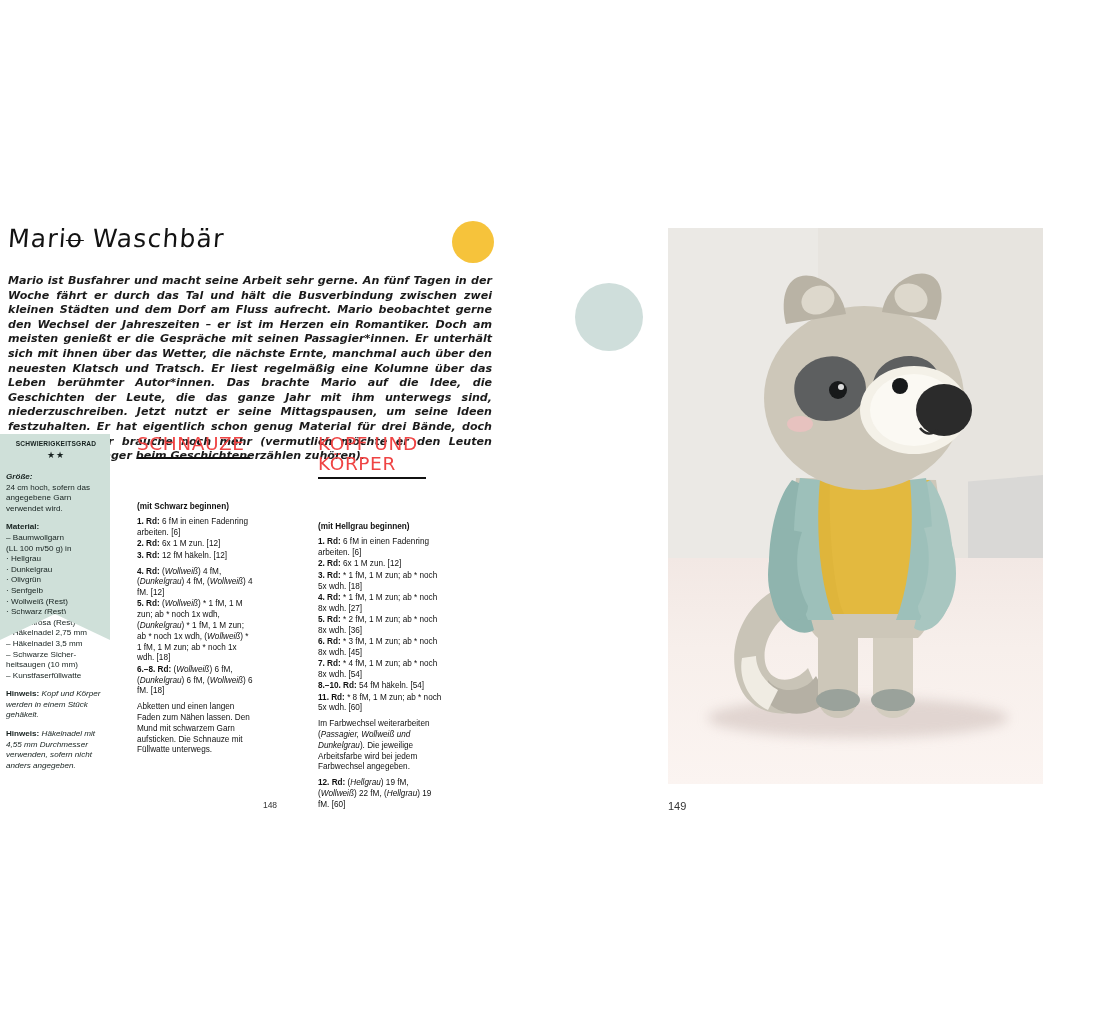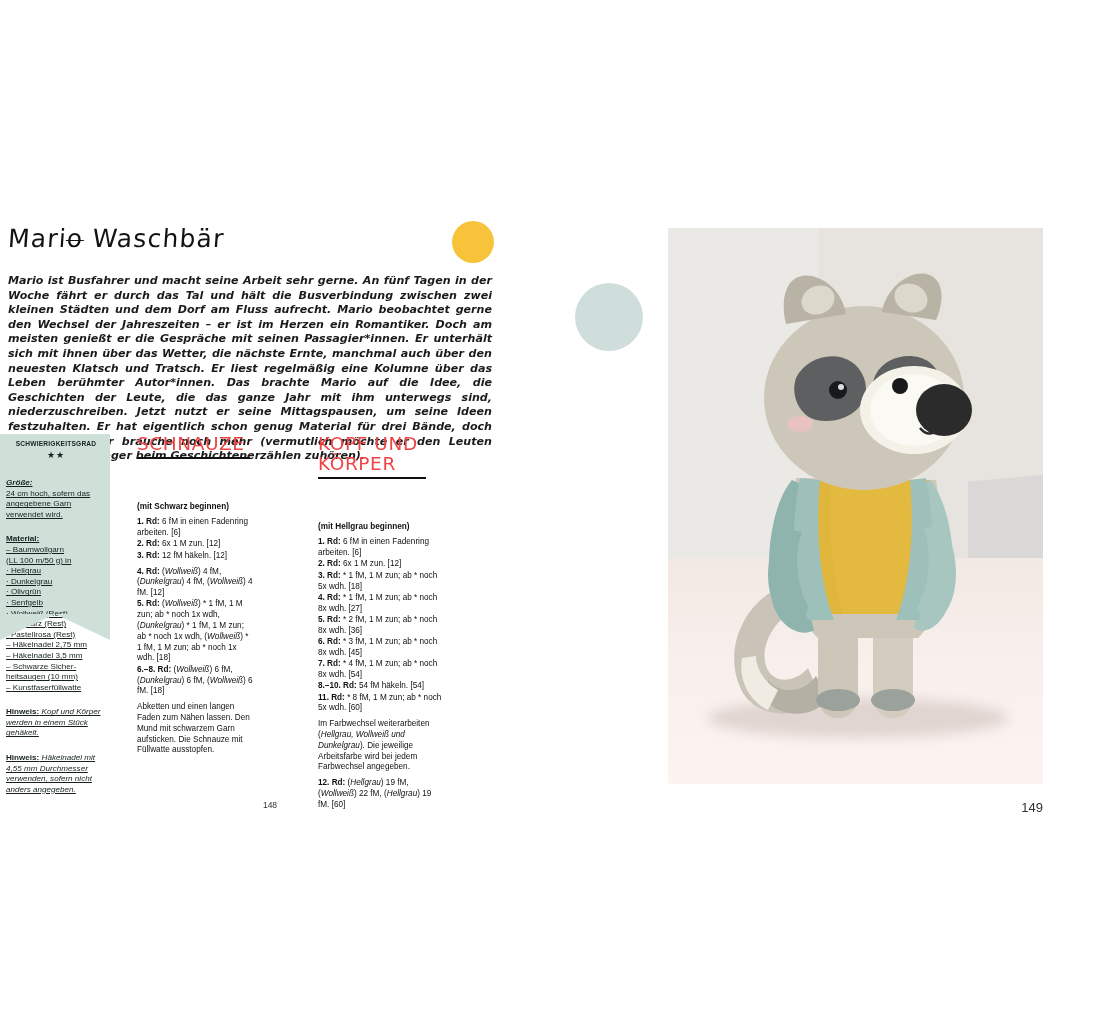--- a/index.html
+++ b/index.html
@@ -63,21 +63,21 @@
   .banner-stars{
     position:absolute;left:4px;top:16px;width:104px;text-align:center;
     font-size:9px;color:#16211f;letter-spacing:1px;
   }
   .banner-body{
     position:absolute;left:6px;top:30px;width:100px;
     font-size:8.1px;line-height:10.6px;color:#16211f;
   }
   .banner-body b{font-weight:700;}
   .banner-body .ital{font-style:italic;}
-  .banner-body p{margin:14px 0 7px 0;text-decoration:underline;}
+  .banner-body p{margin:8px 0 7px 0;}
 
   
   .col{position:absolute;font-size:8.2px;line-height:10.8px;color:#101010;}
   .col h2{
     margin:0;
     font-family:"DejaVu Sans", sans-serif;
     font-weight:400;
     font-size:18.5px;
     letter-spacing:.6px;
     color:#ef4444;
@@ -105,22 +105,22 @@
   .photo{
     position:absolute;left:108px;top:32px;width:375px;height:556px;
     overflow:hidden;
     background:linear-gradient(180deg,#e9e6e1 0%,#e3e0db 46%,#f0e7e3 60%,#f6ece8 100%);
   }
   .dot-sage{
     position:absolute;left:15px;top:87px;width:68px;height:68px;border-radius:50%;
     background:#cfdedb;
   }
   .page-num-right{
-    position:absolute;left:108px;top:604px;width:375px;text-align:right;
-    font-size:13px;color:#333;
+    position:absolute;left:108px;top:604px;width:375px;text-align:left;
+    font-size:11px;color:#333;
   }
 
   
   .bg-wall{position:absolute;left:0;top:0;width:375px;height:330px;background:#e7e4df;}
   .bg-wall2{position:absolute;left:0;top:0;width:150px;height:330px;background:#ebe9e5;}
   .bg-table{position:absolute;left:0;top:330px;width:375px;height:226px;
     background:linear-gradient(180deg,#f2e8e4 0%,#f7efeb 40%,#fbf4f1 100%);}
   .bg-shadow{position:absolute;left:40px;top:470px;width:300px;height:40px;border-radius:50%;
     background:rgba(180,160,155,.35);filter:blur(6px);}
   .bg-card{position:absolute;left:300px;top:250px;width:80px;height:170px;background:#d9d8d6;
@@ -171,39 +171,39 @@
       <div id="schnauze-rows">
           <div class="row"><b>1. Rd:</b> 6 fM in einen Fadenring arbeiten. [6]</div>
           <div class="row"><b>2. Rd:</b> 6x 1 M zun. [12]</div>
           <div class="row"><b>3. Rd:</b> 12 fM häkeln. [12]</div>
         </div>
       <div class="para" id="schnauze-rows2">
           <div class="row"><b>4. Rd:</b> (<i>Wollweiß</i>) 4 fM, (<i>Dunkelgrau</i>) 4 fM, (<i>Wollweiß</i>) 4 fM. [12]</div>
           <div class="row"><b>5. Rd:</b> (<i>Wollweiß</i>) * 1 fM, 1 M zun; ab * noch 1x wdh, (<i>Dunkelgrau</i>) * 1 fM, 1 M zun; ab * noch 1x wdh, (<i>Wollweiß</i>) * 1 fM, 1 M zun; ab * noch 1x wdh. [18]</div>
           <div class="row"><b>6.–8. Rd:</b> (<i>Wollweiß</i>) 6 fM, (<i>Dunkelgrau</i>) 6 fM, (<i>Wollweiß</i>) 6 fM. [18]</div>
         </div>
-      <div class="para" id="schnauze-p2">Abketten und einen langen Faden zum Nähen lassen. Den Mund mit schwarzem Garn aufsticken. Die Schnauze mit Füllwatte ausstopfen.</div>
+      <div class="para" id="schnauze-p2">Abketten und einen langen Faden zum Nähen lassen. Den Mund mit schwarzem Garn aufsticken. Die Schnauze mit Füllwatte unterwegs.</div>
     </div>
 
     <div class="col col-kopf">
       <h2>KOPF UND KÖRPER</h2>
       <div class="rule rule-kopf"></div>
       <div class="sub">(mit Hellgrau beginnen)</div>
       <div id="kopf-rows">
           <div class="row"><b>1. Rd:</b> 6 fM in einen Fadenring arbeiten. [6]</div>
           <div class="row"><b>2. Rd:</b> 6x 1 M zun. [12]</div>
           <div class="row"><b>3. Rd:</b> * 1 fM, 1 M zun; ab * noch 5x wdh. [18]</div>
           <div class="row"><b>4. Rd:</b> * 1 fM, 1 M zun; ab * noch 8x wdh. [27]</div>
           <div class="row"><b>5. Rd:</b> * 2 fM, 1 M zun; ab * noch 8x wdh. [36]</div>
           <div class="row"><b>6. Rd:</b> * 3 fM, 1 M zun; ab * noch 8x wdh. [45]</div>
           <div class="row"><b>7. Rd:</b> * 4 fM, 1 M zun; ab * noch 8x wdh. [54]</div>
           <div class="row"><b>8.–10. Rd:</b> 54 fM häkeln. [54]</div>
           <div class="row"><b>11. Rd:</b> * 8 fM, 1 M zun; ab * noch 5x wdh. [60]</div>
         </div>
-      <div class="para" id="kopf-p1">Im Farbwechsel weiterarbeiten (<i>Hellgrau, Wollweiß und Dunkelgrau</i>). Die jeweilige Arbeitsfarbe wird bei jedem Farbwechsel angegeben.</div>
+      <div class="para" id="kopf-p1">Im Farbwechsel weiterarbeiten (<i>Passagier, Wollweiß und Dunkelgrau</i>). Die jeweilige Arbeitsfarbe wird bei jedem Farbwechsel angegeben.</div>
       <div class="para" id="kopf-rows2">
           <div class="row"><b>12. Rd:</b> (<i>Hellgrau</i>) 19 fM, (<i>Wollweiß</i>) 22 fM, (<i>Hellgrau</i>) 19 fM. [60]</div>
         </div>
     </div>
 
     <div class="page-num-left">148</div>
   </div>
 
   <div class="right-page">
     <div class="dot-sage"></div>

